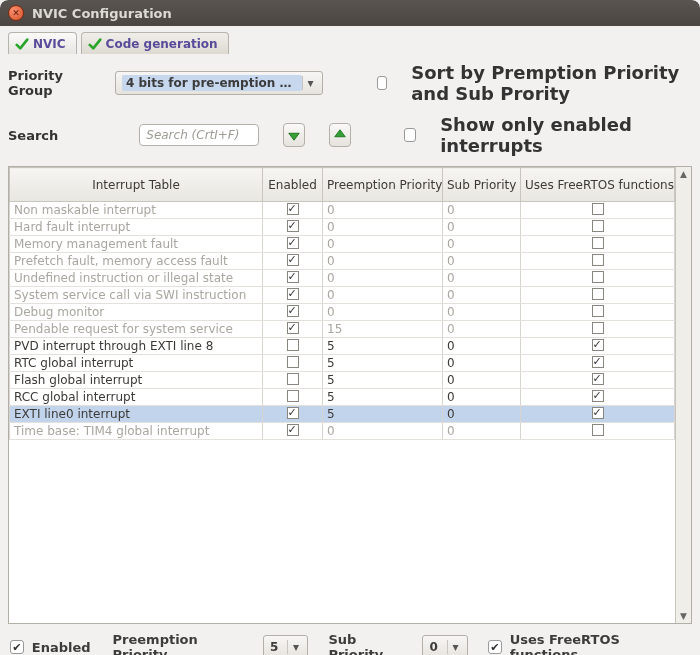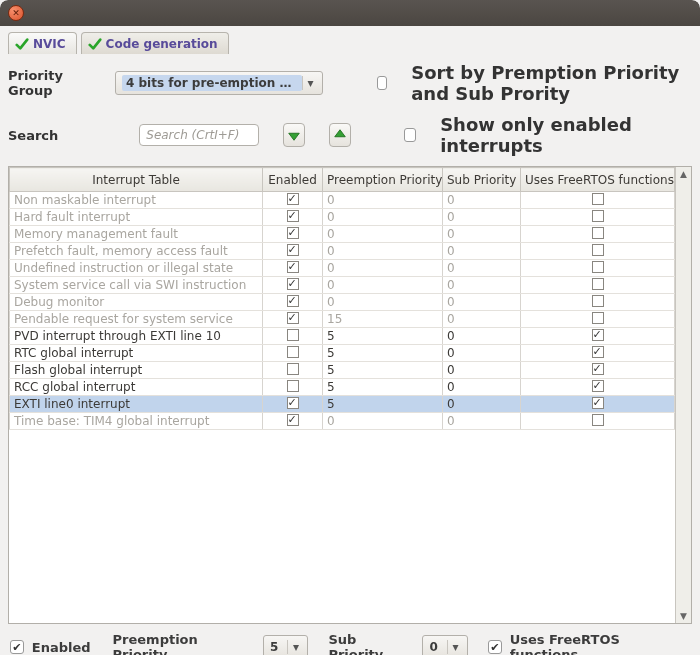--- a/index.html
+++ b/index.html
@@ -111,21 +111,21 @@
   col.c-pp   { width:120px; }
   col.c-sp   { width:78px; }
   col.c-fr   { width:auto; }
   thead th {
     background: linear-gradient(#f6f5f2,#e8e6e0);
     border:1px solid #c8c5bf;
     font-weight:normal;
     color:#3d3a36;
     font-size:12px;
     padding:3px 4px;
-    height:24px;
+    height:34px;
     white-space:nowrap; overflow:hidden;
   }
   tbody td {
     border-left:1px solid #d7d4cf;
     border-right:1px solid #d7d4cf;
     border-bottom:1px solid #e4e1dc;
     font-size:12px;
     padding:0 4px;
     height:17px;
     color:#3c3a37;
@@ -168,20 +168,21 @@
     display:flex; align-items:center; justify-content:center;
     font-weight:bold; font-size:12px; color:#333;
     padding:0 12px;
   }
 </style>
 </head>
 <body>
 
 <div class="titlebar">
   <div class="close-btn">✕</div>
+  <div class="titlebar-title">NVIC Configuration</div>
 </div>
 
 <div class="window-body">
 
   <div class="tabs">
     <div class="tab">
       <svg class="check-icon-svg" viewBox="0 0 16 16">
           <polyline points="2,9 6,13 14,3" fill="none" stroke="#2aa52a" stroke-width="3" stroke-linecap="round" stroke-linejoin="round"></polyline>
         </svg>
       <span>NVIC</span>
@@ -295,21 +296,21 @@
               <td class="center"><span class="cell-check"></span></td>
             </tr>
             <tr class="dim">
               <td>Pendable request for system service</td>
               <td class="center"><span class="cell-check ck"></span></td>
               <td>15</td>
               <td>0</td>
               <td class="center"><span class="cell-check"></span></td>
             </tr>
             <tr>
-              <td>PVD interrupt through EXTI line 10</td>
+              <td>PVD interrupt through EXTI line 8</td>
               <td class="center"><span class="cell-check"></span></td>
               <td>5</td>
               <td>0</td>
               <td class="center"><span class="cell-check ck"></span></td>
             </tr>
             <tr>
               <td>RTC global interrupt</td>
               <td class="center"><span class="cell-check"></span></td>
               <td>5</td>
               <td>0</td>

